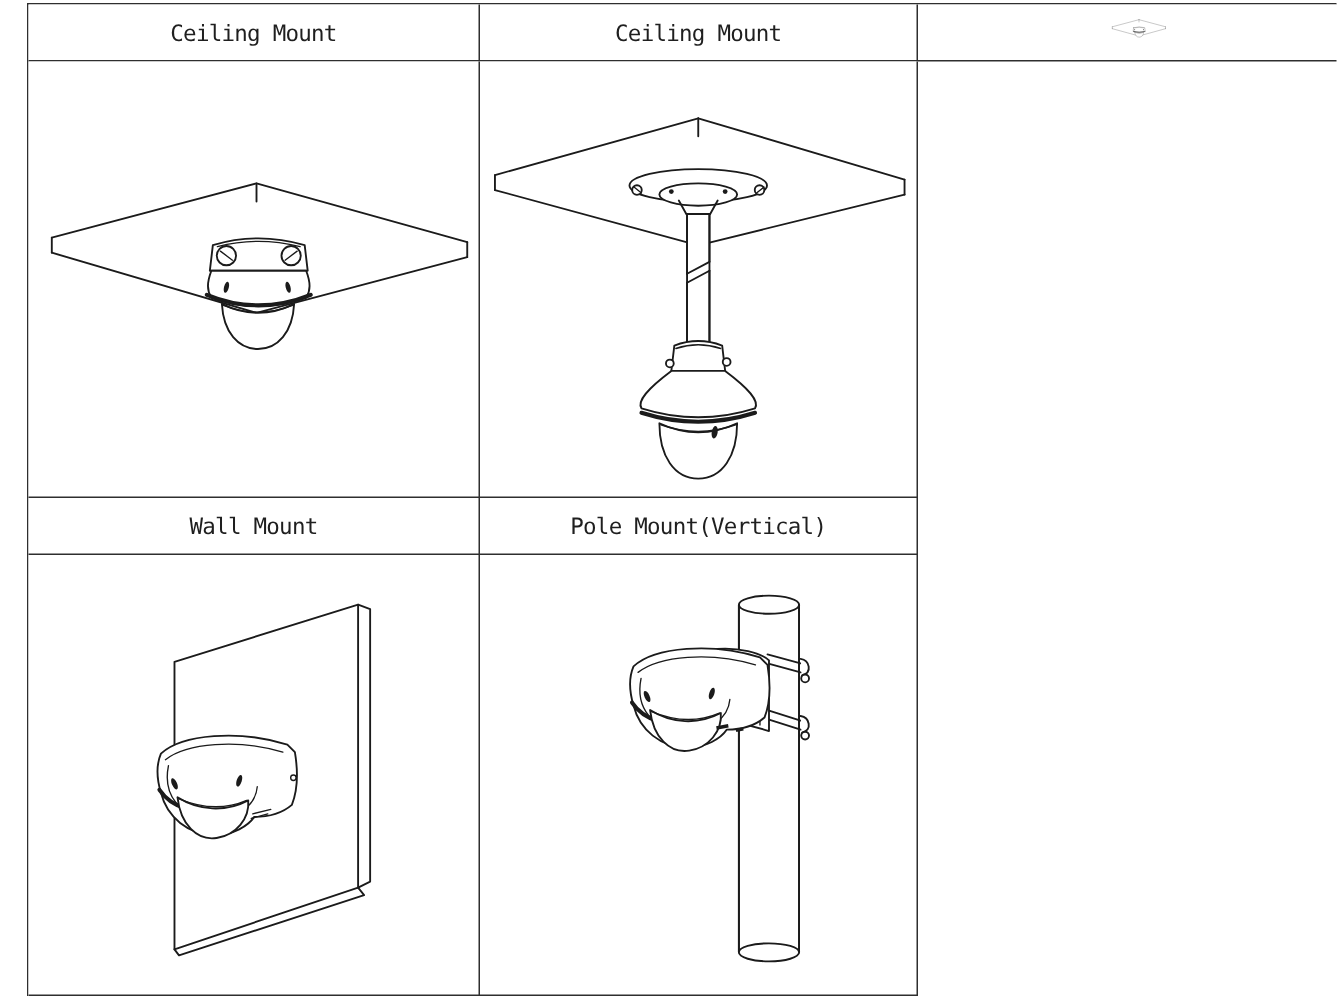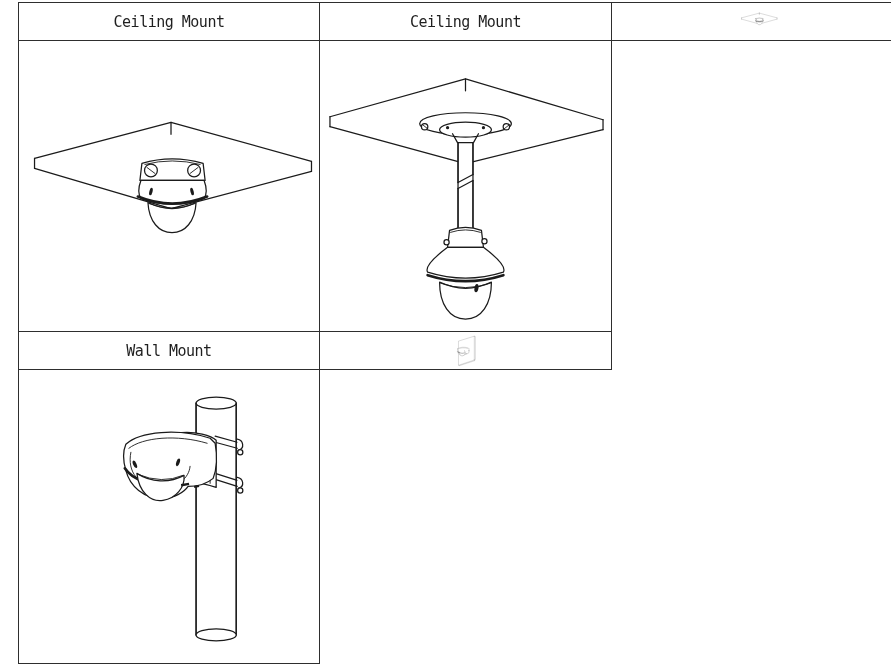--- a/index.html
+++ b/index.html
@@ -109,20 +109,21 @@
           <path class="lnw" d="M120,241 C120,263 130,278 146,278 C162,278 172,263 172,241 C155,249 137,249 120,241 Z"></path>
           <path class="thin" d="M121,242 Q146,251 171,242"></path>
           <ellipse class="slot" cx="157" cy="247" rx="2" ry="4.2" transform="rotate(10 157 247)"></ellipse>
         </g>
       </svg>
     </div>
   </div>
 
   <div class="grid bottom">
     <div class="cell hdr">Wall Mount</div>
+    <div class="cell hdr">Pole Mount(Vertical)</div>
 
     <div class="cell fig">
       <svg viewBox="0 0 299 292" preserveAspectRatio="xMidYMid meet">
         <g>
           <path class="lnw" d="M97,71 L219,33 L219,221 L97,262 Z"></path>
           <path class="ln" d="M219,33 L227,36 L227,217 L219,221"></path>
           <path class="ln" d="M97,262 L100,266 L223,226 L219,221"></path>
         </g>
         <g>
           <path class="lnw" d="M88,132 C102,119 140,116 172,126 L177,131 C179,143 179,156 175,166 C168,172 158,174 150,174 C146,180 136,186 124,186 C106,186 92,174 88,158 C85,148 85,139 88,132 Z"></path>

